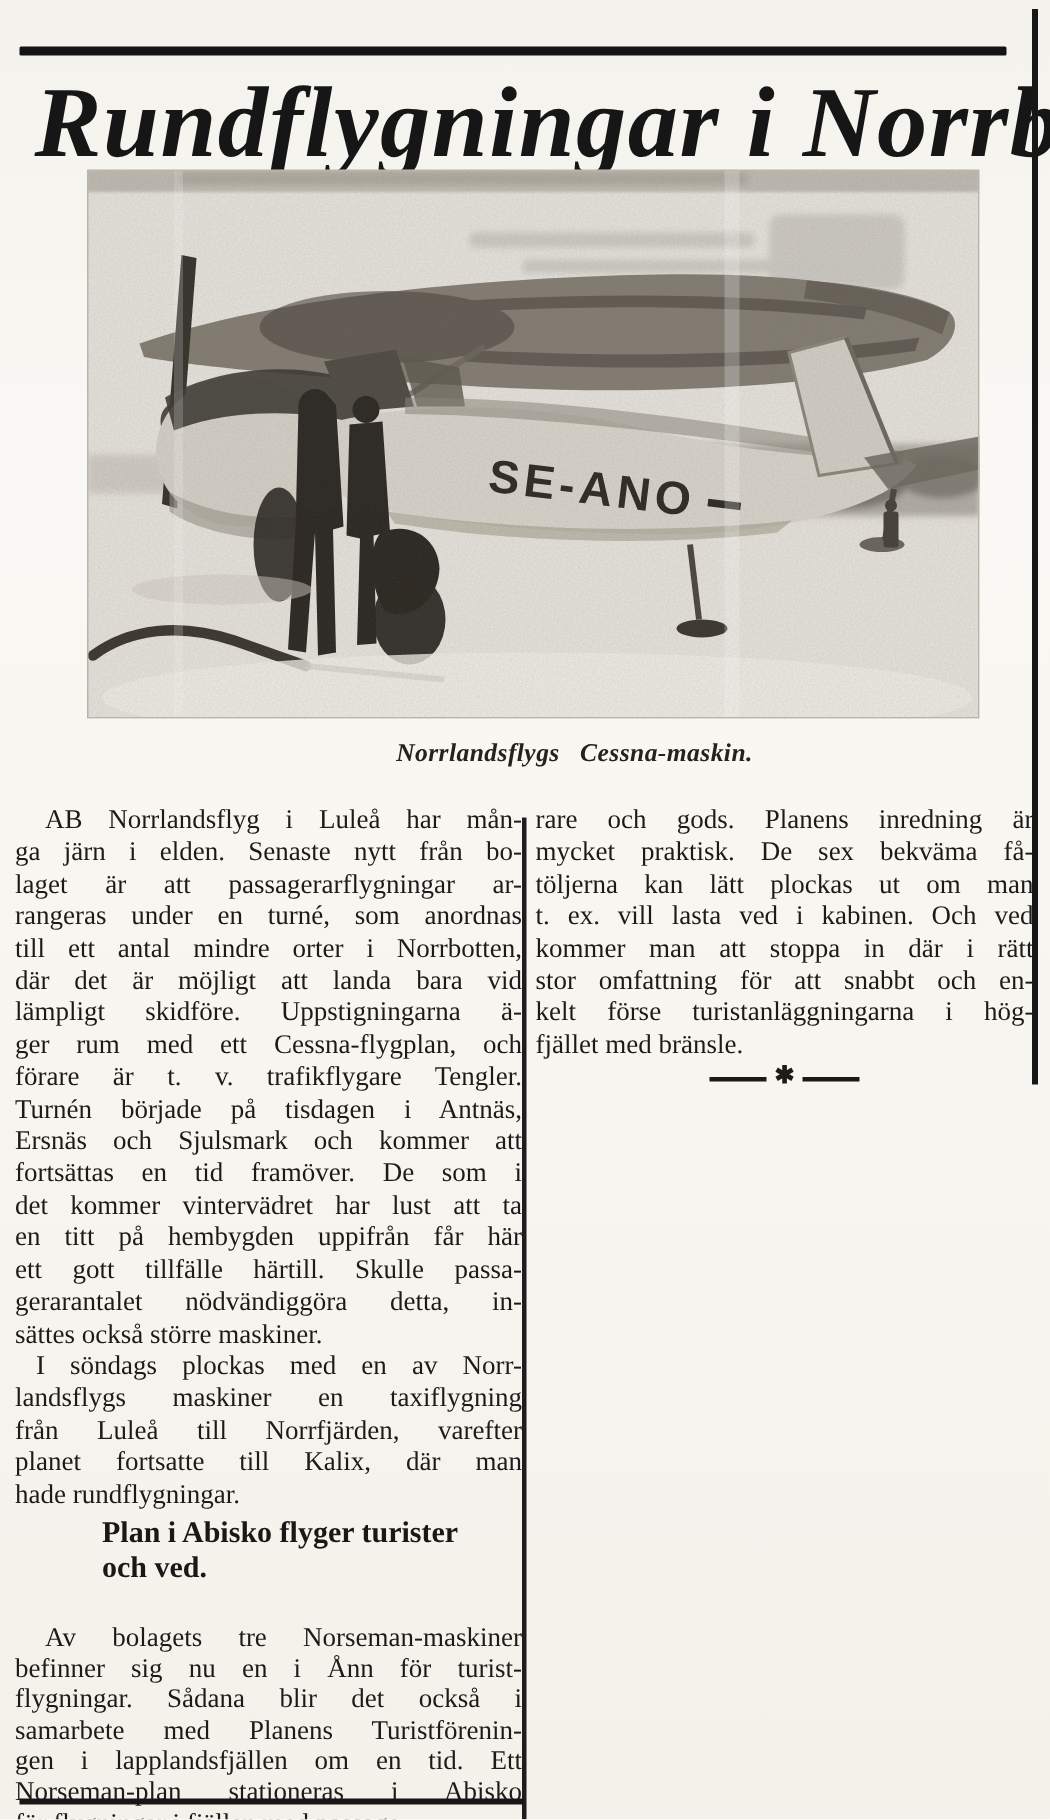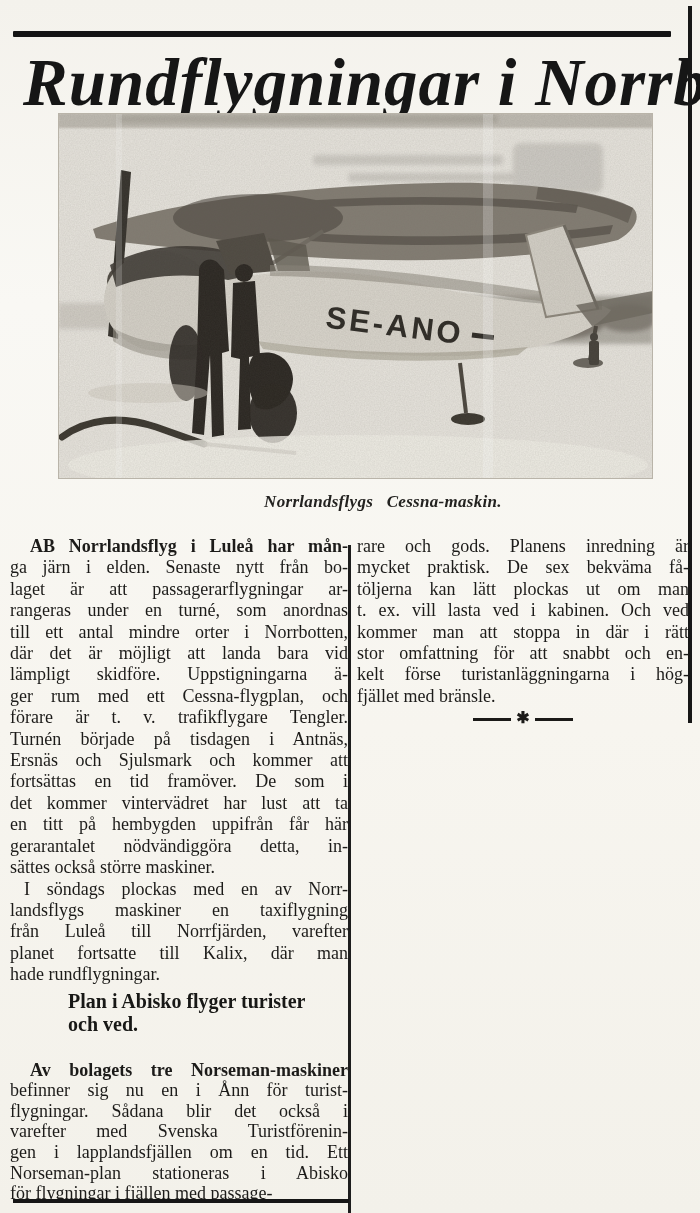--- a/index.html
+++ b/index.html
@@ -17,21 +17,21 @@
   .photo-wrap{position:absolute;left:58px;top:113px;width:595px;height:366px;}
   .caption{
     position:absolute;left:0;top:492px;width:700px;text-align:center;
     font-weight:700;font-style:italic;font-size:17px;word-spacing:9px;letter-spacing:.3px;color:#232220;margin-left:33px;
   }
   .col{position:absolute;top:536px;font-size:18px;line-height:21.4px;color:#1c1b19;}
   .col-left{left:10px;width:338px;}
   .col-right{left:357px;width:332px;}
   .tline{text-align:justify;text-align-last:justify;}
   .tlast{text-align-last:left;}
-  .indent1 .tline:first-child{text-indent:20px;font-weight:bold;}
+  .indent1 .tline:first-child{text-indent:20px;}
   .indent2 .tline:first-child{text-indent:14px;}
   .p3{line-height:20.6px;}
   .subhead{margin:4px 0 24px 58px;font-weight:700;font-size:20px;line-height:23px;color:#181816;}
   .subhead .tline{text-align:left;text-align-last:left;}
   .end-divider{display:flex;align-items:center;justify-content:center;gap:5px;margin-top:7px;}
   .end-divider .bar{width:38px;height:3px;background:#1b1a18;}
   .end-divider .star{font-size:16px;font-weight:700;line-height:10px;transform:translateY(-1px);}
   .col-rule{position:absolute;left:348px;top:545px;width:3px;height:668px;background:#1d1d1d;}
   .right-rule{position:absolute;left:688px;top:6px;width:4px;height:717px;background:#171717;}
   .bottom-rule{position:absolute;left:13px;top:1199px;width:336px;height:4px;background:#161616;}
@@ -173,39 +173,40 @@
         <div class="tline">till ett antal mindre orter i Norrbotten,</div>
         <div class="tline">där det är möjligt att landa bara vid</div>
         <div class="tline">lämpligt skidföre. Uppstigningarna ä-</div>
         <div class="tline">ger rum med ett Cessna-flygplan, och</div>
         <div class="tline">förare är t. v. trafikflygare Tengler.</div>
         <div class="tline">Turnén började på tisdagen i Antnäs,</div>
         <div class="tline">Ersnäs och Sjulsmark och kommer att</div>
         <div class="tline">fortsättas en tid framöver. De som i</div>
         <div class="tline">det kommer vintervädret har lust att ta</div>
         <div class="tline">en titt på hembygden uppifrån får här</div>
+        <div class="tline">ett gott tillfälle härtill. Skulle passa-</div>
         <div class="tline">gerarantalet nödvändiggöra detta, in-</div>
         <div class="tline tlast">sättes också större maskiner.</div>
       </div>
     <div class="para indent2">
         <div class="tline">I söndags plockas med en av Norr-</div>
         <div class="tline">landsflygs maskiner en taxiflygning</div>
         <div class="tline">från Luleå till Norrfjärden, varefter</div>
         <div class="tline">planet fortsatte till Kalix, där man</div>
         <div class="tline tlast">hade rundflygningar.</div>
       </div>
     <div class="subhead">
         <div class="tline">Plan i Abisko flyger turister</div>
         <div class="tline tlast">och ved.</div>
       </div>
     <div class="para p3 indent1">
         <div class="tline">Av bolagets tre Norseman-maskiner</div>
         <div class="tline">befinner sig nu en i Ånn för turist-</div>
         <div class="tline">flygningar. Sådana blir det också i</div>
-        <div class="tline">varefter med Svenska Turistförenin-</div>
+        <div class="tline">samarbete med Planens Turistförenin-</div>
         <div class="tline">gen i lapplandsfjällen om en tid. Ett</div>
         <div class="tline">Norseman-plan stationeras i Abisko</div>
         <div class="tline tlast">för flygningar i fjällen med passage-</div>
       </div>
   </div>
 
   <div class="col col-right">
     <div class="para">
         <div class="tline">rare och gods. Planens inredning är</div>
         <div class="tline">mycket praktisk. De sex bekväma få-</div>

